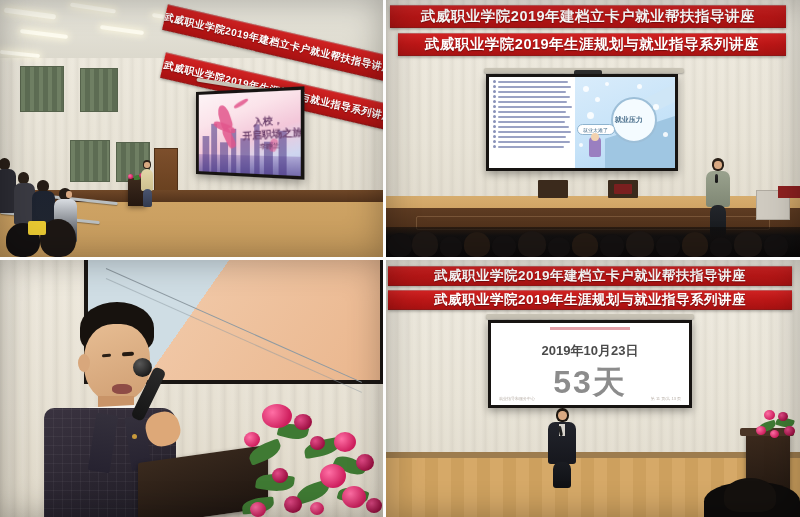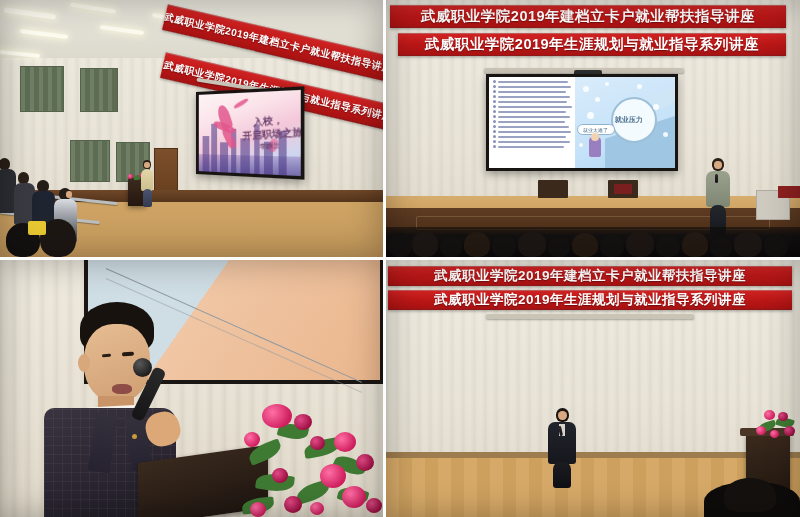--- a/index.html
+++ b/index.html
@@ -444,20 +444,31 @@
 
     <div class="banner" style="left:2px; top:6px; width:404px; height:20px;">
       <span style="font-size:13.5px;">武威职业学院2019年建档立卡户就业帮扶指导讲座</span>
     </div>
     <div class="banner" style="left:2px; top:30px; width:404px; height:20px;">
       <span style="font-size:13.5px;">武威职业学院2019年生涯规划与就业指导系列讲座</span>
     </div>
 
     <div class="screen-roller" style="left:100px; top:54px; width:208px; height:5px;"></div>
 
+    <div class="screen" style="left:102px; top:60px; width:204px; height:88px;">
+      <div class="slide-days">
+        <div class="days-rule"></div>
+        <div class="days-date" style="font-size:13px;">2019年10月23日</div>
+        <div class="days-big" style="font-size:32px;">53天</div>
+        <div class="days-foot">
+          <span style="font-size:4px;">就业指导和服务中心</span>
+          <span style="font-size:4px;">第 11 页/共 13 页</span>
+        </div>
+      </div>
+    </div>
 
     <div class="stage-floor" style="top:196px; height:61px;
          background:repeating-linear-gradient(90deg,#d6a968 0px,#d6a968 13px,#cda05e 13px,#cda05e 26px);"></div>
     <div style="position:absolute; left:0; right:0; top:192px; height:6px;
          background:#9d7c4e;"></div>
 
     <div class="person" style="left:162px; top:148px; width:28px; height:80px;">
       <div class="p-head" style="left:8px; top:0; width:13px; height:14px; background:#1c1610;"></div>
       <div class="p-face" style="left:10px; top:3px; width:9px; height:9px;"></div>
       <div class="p-body" style="left:0px; top:14px; width:28px; height:42px;

